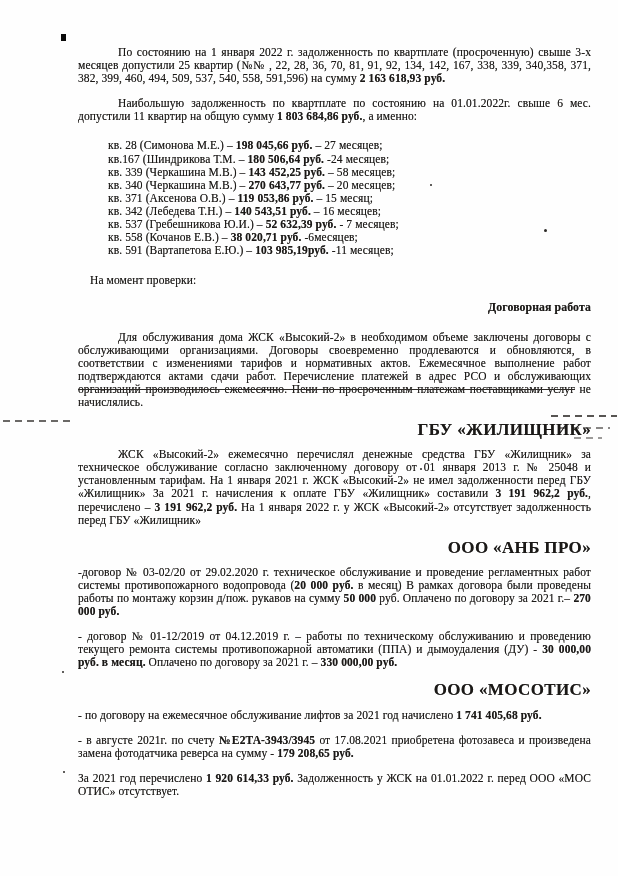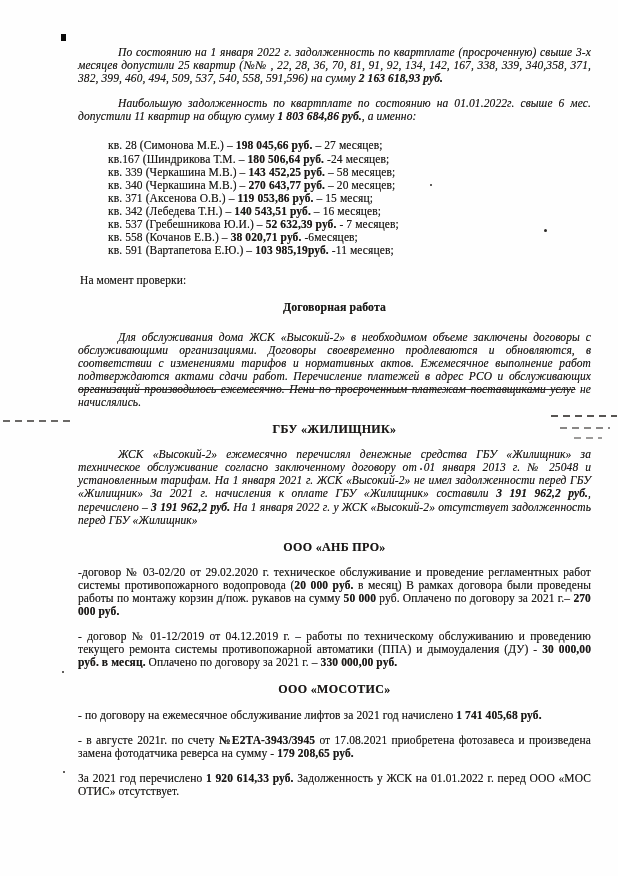--- a/index.html
+++ b/index.html
@@ -14,34 +14,34 @@
   .page {
     position: absolute; inset: 0;
     padding: 46px 27px 0 78px;
     box-sizing: border-box;
     font-size: 11.5px;
     line-height: 13.1px;
     text-shadow: 0 0 0.4px rgba(20,18,16,0.55);
     letter-spacing: 0.1px;
   }
   p { margin: 0 0 12px 0; text-align: justify; }
-  p.indent { text-indent: 40px; font-style: italic; }
+  p.indent { text-indent: 40px; }
   b, .b { font-weight: bold; }
   .debtor-list { margin: 16px 0 17px 30px; }
   .debtor-list .row { white-space: nowrap; }
-  .check-title { margin: 2px; }
+  .check-title { margin: 12px; }
   .heading-center {
-    text-align: center; font-weight: bold;
+    text-align: right; font-weight: bold;
     margin: 14px 0 16px 0; font-size: 11.8px;
   }
   .heading-left {
-    font-weight: bold; font-size: 12px;
+    font-weight: bold; font-size: 17px;
     letter-spacing: 0.35px;
     margin: 14px 0 12px 0;
-    text-align: center;
+    text-align: right;
   }
   .struck {
     text-decoration: line-through;
     text-decoration-color: #2e2b28;
     text-decoration-thickness: 1.4px;
   }
   
   .artifact { position: absolute; pointer-events: none; }
   .ink-square { left: 61px; top: 34px; width: 5px; height: 7px; background: #0a0a0a; }
   .dash-row {

